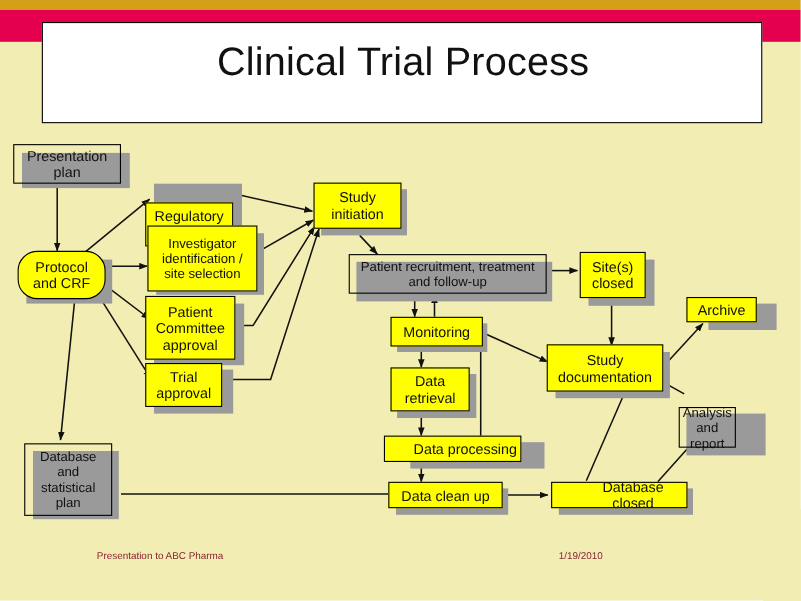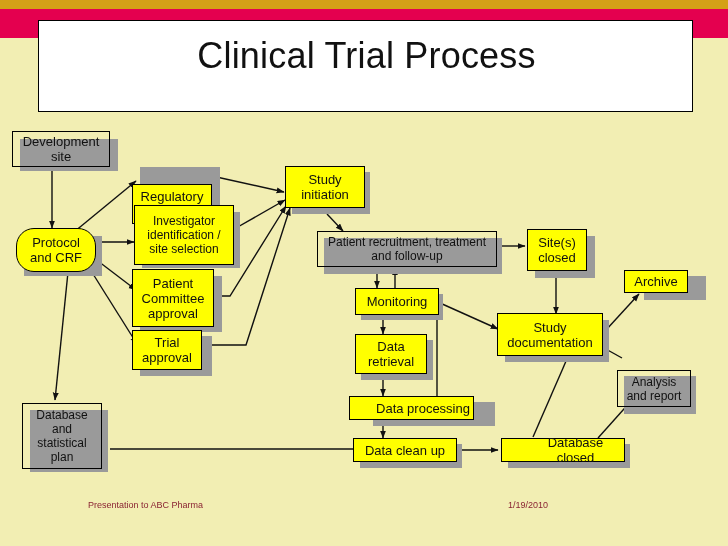--- a/index.html
+++ b/index.html
@@ -165,21 +165,21 @@
   <div class="shadow" style="left:361px; top:340px; width:72px;  height:40px;"></div>
   <div class="shadow" style="left:373px; top:402px; width:122px; height:24px;"></div>
   <div class="shadow" style="left:360px; top:444px; width:102px; height:24px;"></div>
   <div class="shadow" style="left:30px;  top:410px; width:78px;  height:62px;"></div>
   <div class="shadow" style="left:535px; top:236px; width:60px;  height:42px;"></div>
   <div class="shadow" style="left:505px; top:320px; width:104px; height:42px;"></div>
   <div class="shadow" style="left:644px; top:276px; width:62px;  height:24px;"></div>
   <div class="shadow" style="left:624px; top:376px; width:72px;  height:38px;"></div>
   <div class="shadow" style="left:508px; top:444px; width:122px; height:24px;"></div>
 
-  <div class="node fill-plain" style="left:12px; top:131px; width:98px; height:36px;">Development site</div>
+  <div class="node fill-plain" style="left:12px; top:131px; width:98px; height:36px;">Presentation plan</div>
 
   <div class="node fill-yellow" style="left:16px; top:228px; width:80px; height:44px;border-radius:18px;">Protocol and CRF</div>
 
   <div class="node fill-yellow" style="left:132px; top:160px; width:80px; height:40px;margin-top:24px;">Regulatory approval</div>
 
   <div class="node fill-yellow sm" style="left:134px; top:205px; width:100px; height:60px;">Investigator identification / site selection</div>
 
   <div class="node fill-yellow" style="left:132px; top:269px; width:82px; height:58px;">Patient Committee approval</div>
 
   <div class="node fill-yellow" style="left:132px; top:330px; width:70px; height:40px;">Trial approval</div>
@@ -197,20 +197,20 @@
   <div class="node fill-yellow" style="left:353px; top:438px; width:104px; height:24px;">Data clean up</div>
 
   <div class="node fill-plain sm" style="left:22px; top:403px; width:80px; height:66px;">Database and statistical plan</div>
 
   <div class="node fill-yellow" style="left:527px; top:229px; width:60px; height:42px;">Site(s) closed</div>
 
   <div class="node fill-yellow" style="left:497px; top:313px; width:106px; height:43px;">Study documentation</div>
 
   <div class="node fill-yellow" style="left:624px; top:270px; width:64px; height:23px;">Archive</div>
 
-  <div class="node fill-plain sm" style="left:617px; top:370px; width:74px; height:37px;">Analysis and report</div>
+  <div class="node fill-plain sm" style="left:617px; top:370px; width:52px; height:37px;">Analysis and report</div>
 
   <div class="node fill-yellow" style="left:501px; top:438px; width:124px; height:24px;padding-left:28px;">Database closed</div>
 
   <div class="footer-text" id="footer-left">Presentation to ABC Pharma</div>
   <div class="footer-text" id="footer-date">1/19/2010</div>
 
 </div>
 
 </body></html>

